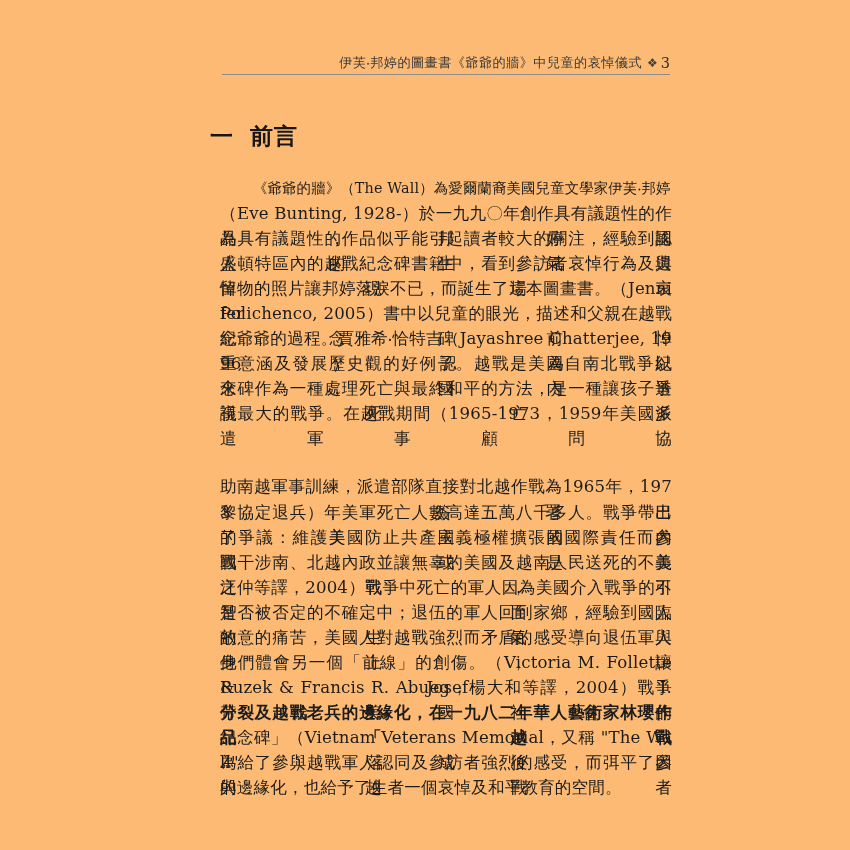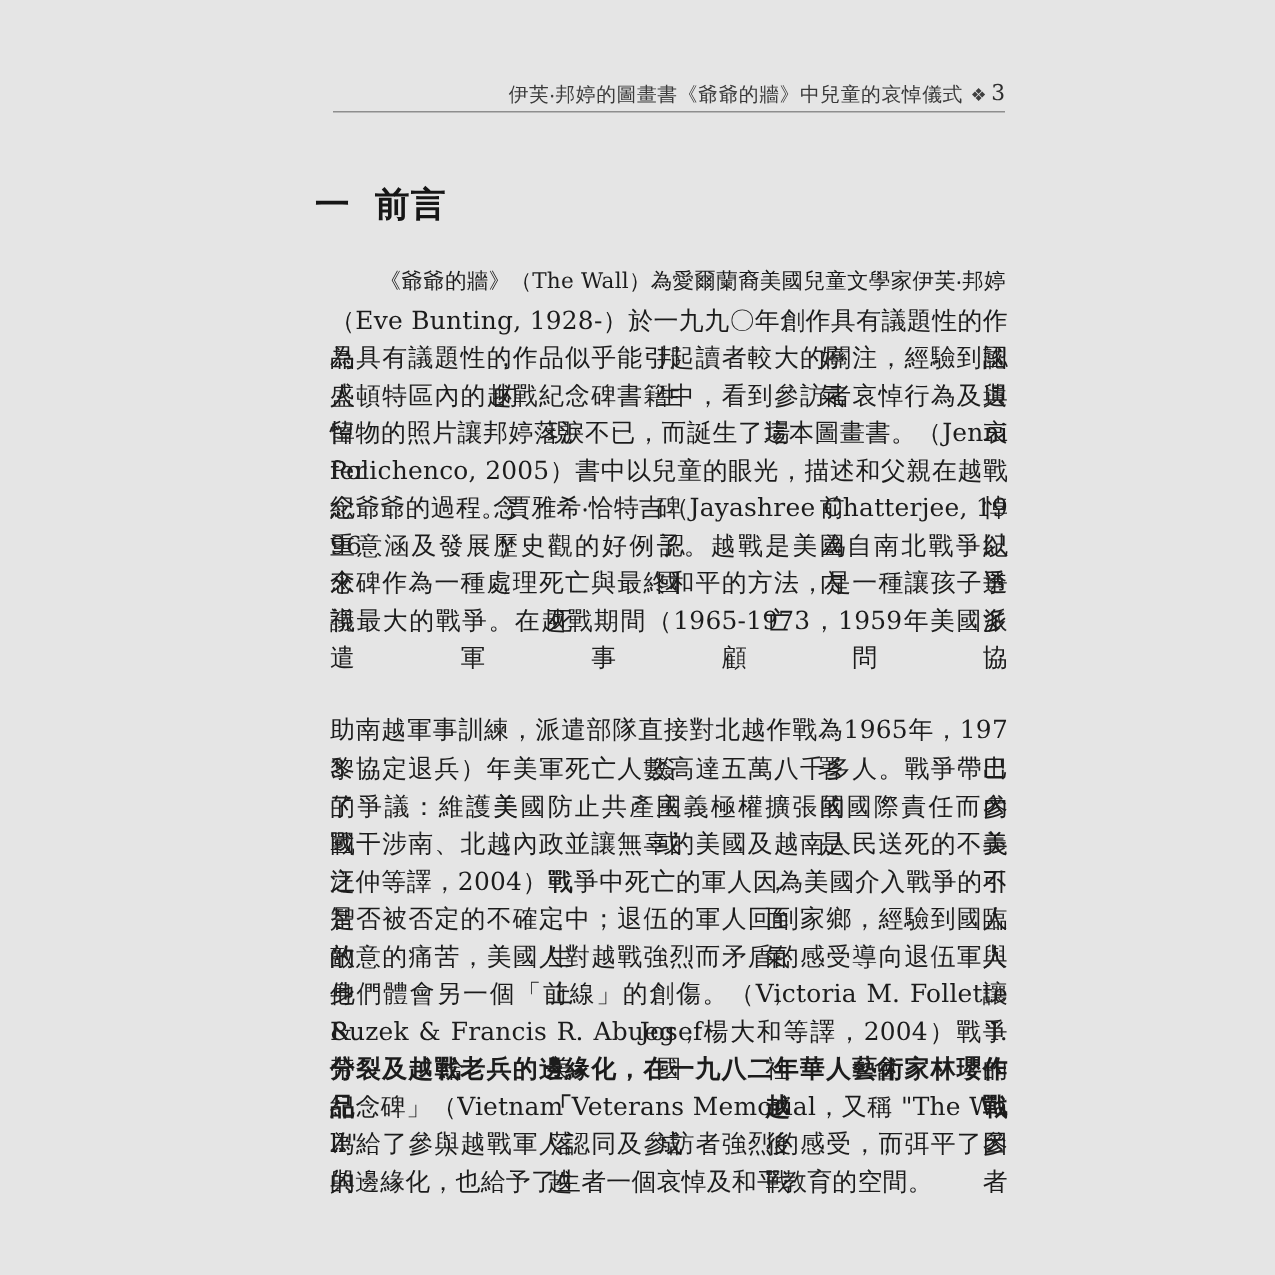--- a/index.html
+++ b/index.html
@@ -12,21 +12,21 @@
     height: 850px;
     overflow: hidden;
     font-family: "DejaVu Serif", "Liberation Serif", serif;
     color: #1a1a1a;
   }
 
   .page {
     position: relative;
     width: 850px;
     height: 850px;
-    background: #e5e5e5;
+    background: #fdba74;
     box-sizing: border-box;
   }
 
   
   .running-head {
     position: absolute;
     left: 222px;
     top: 52px;
     width: 448px;
     height: 24px;

